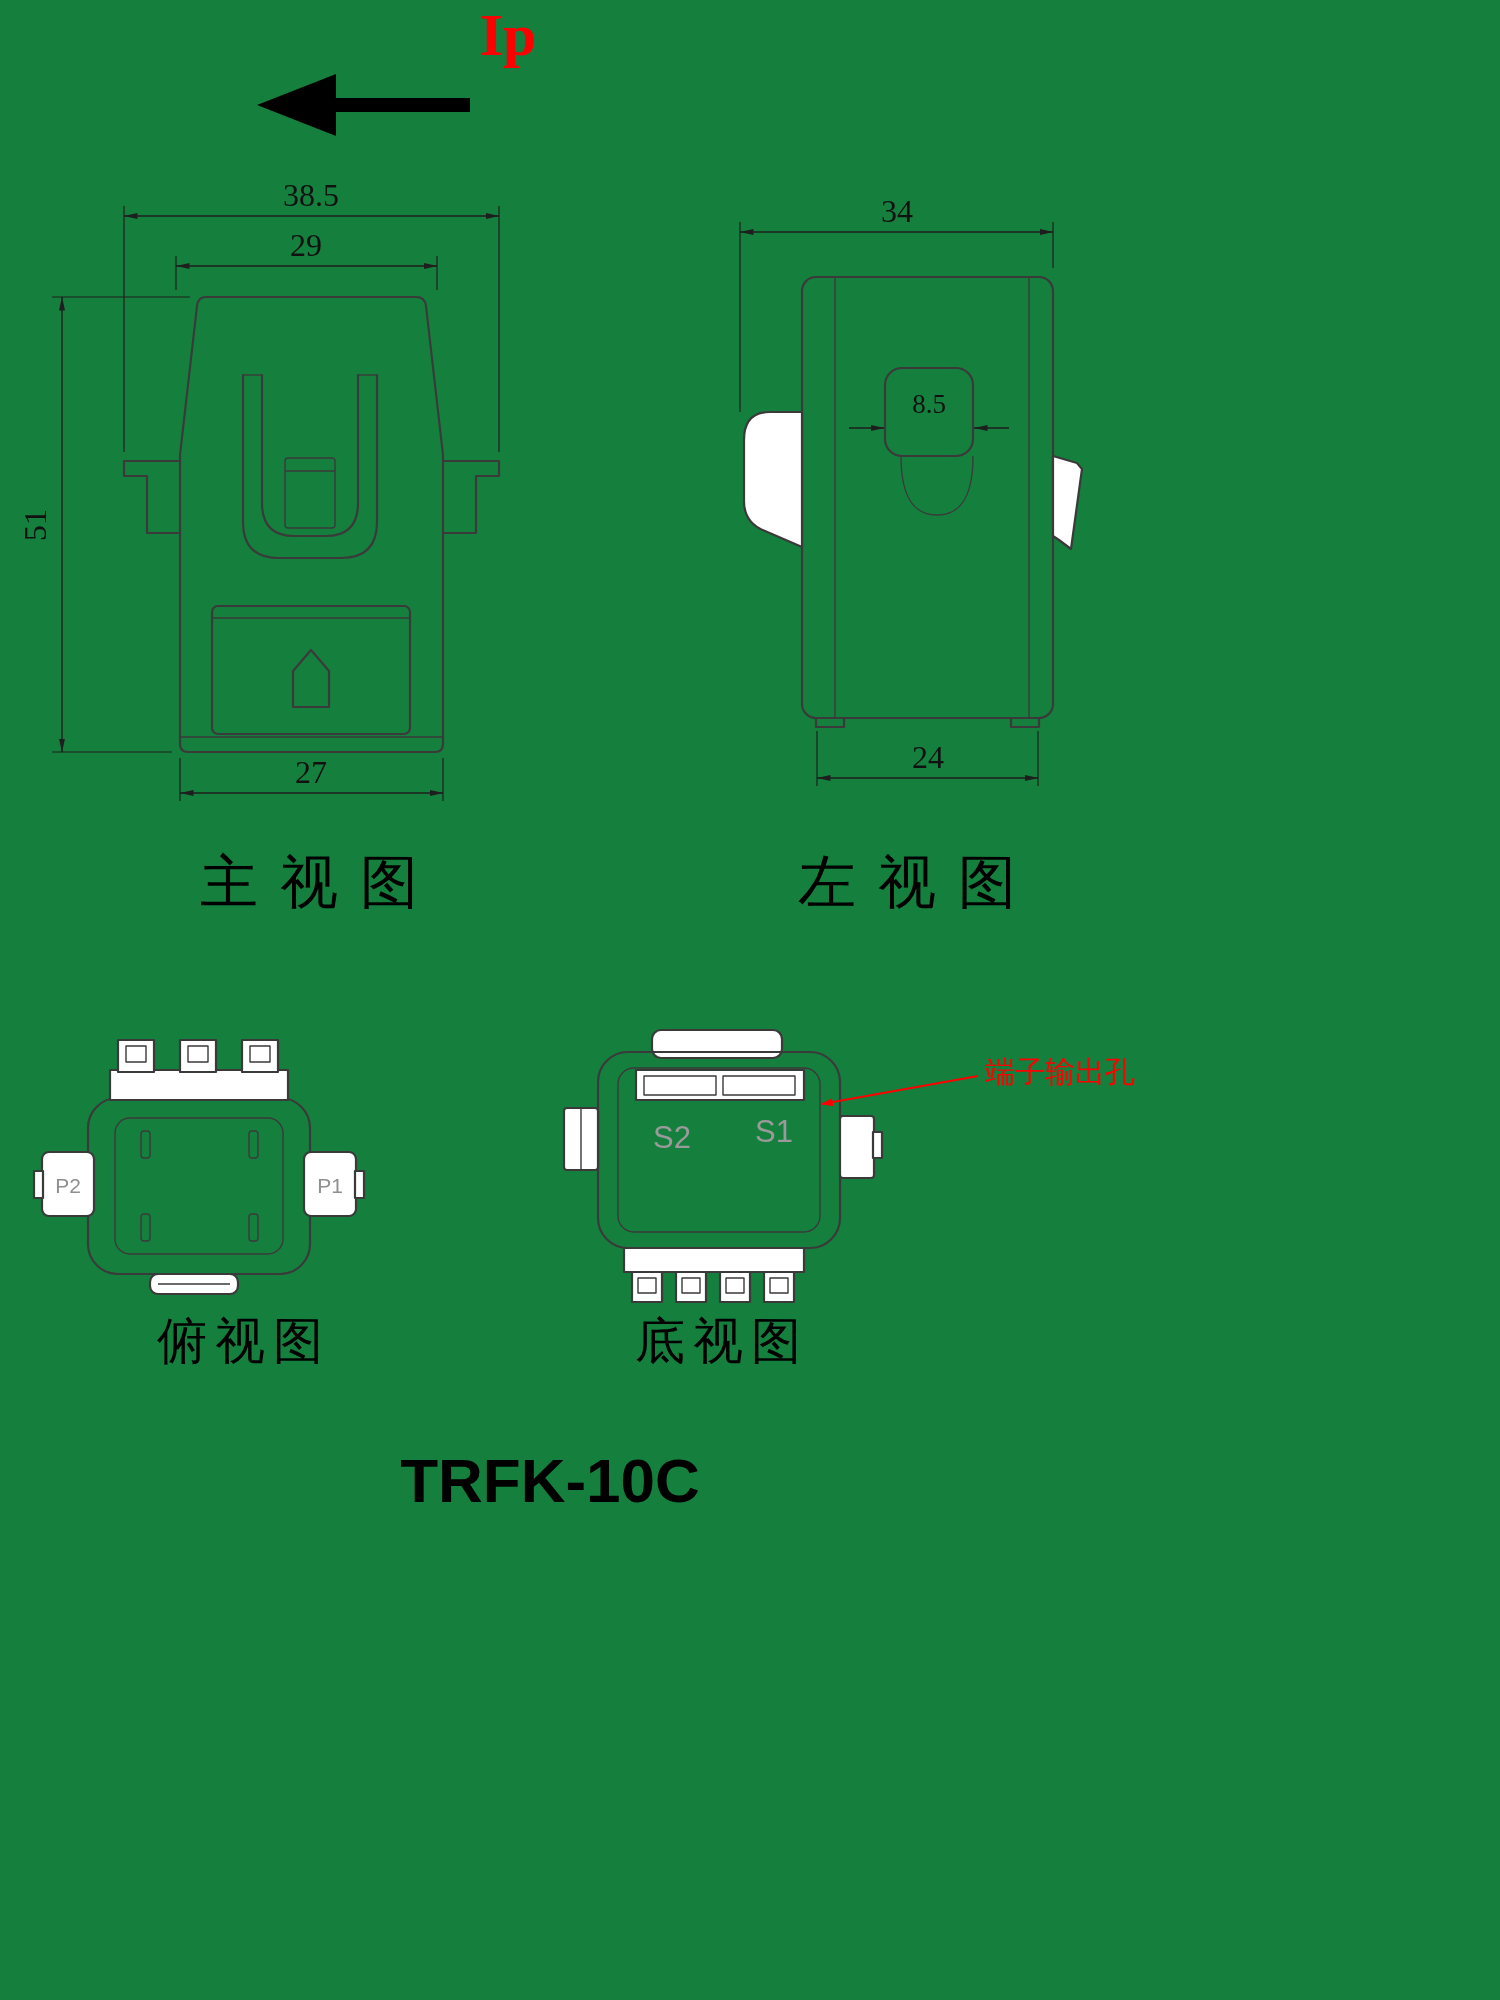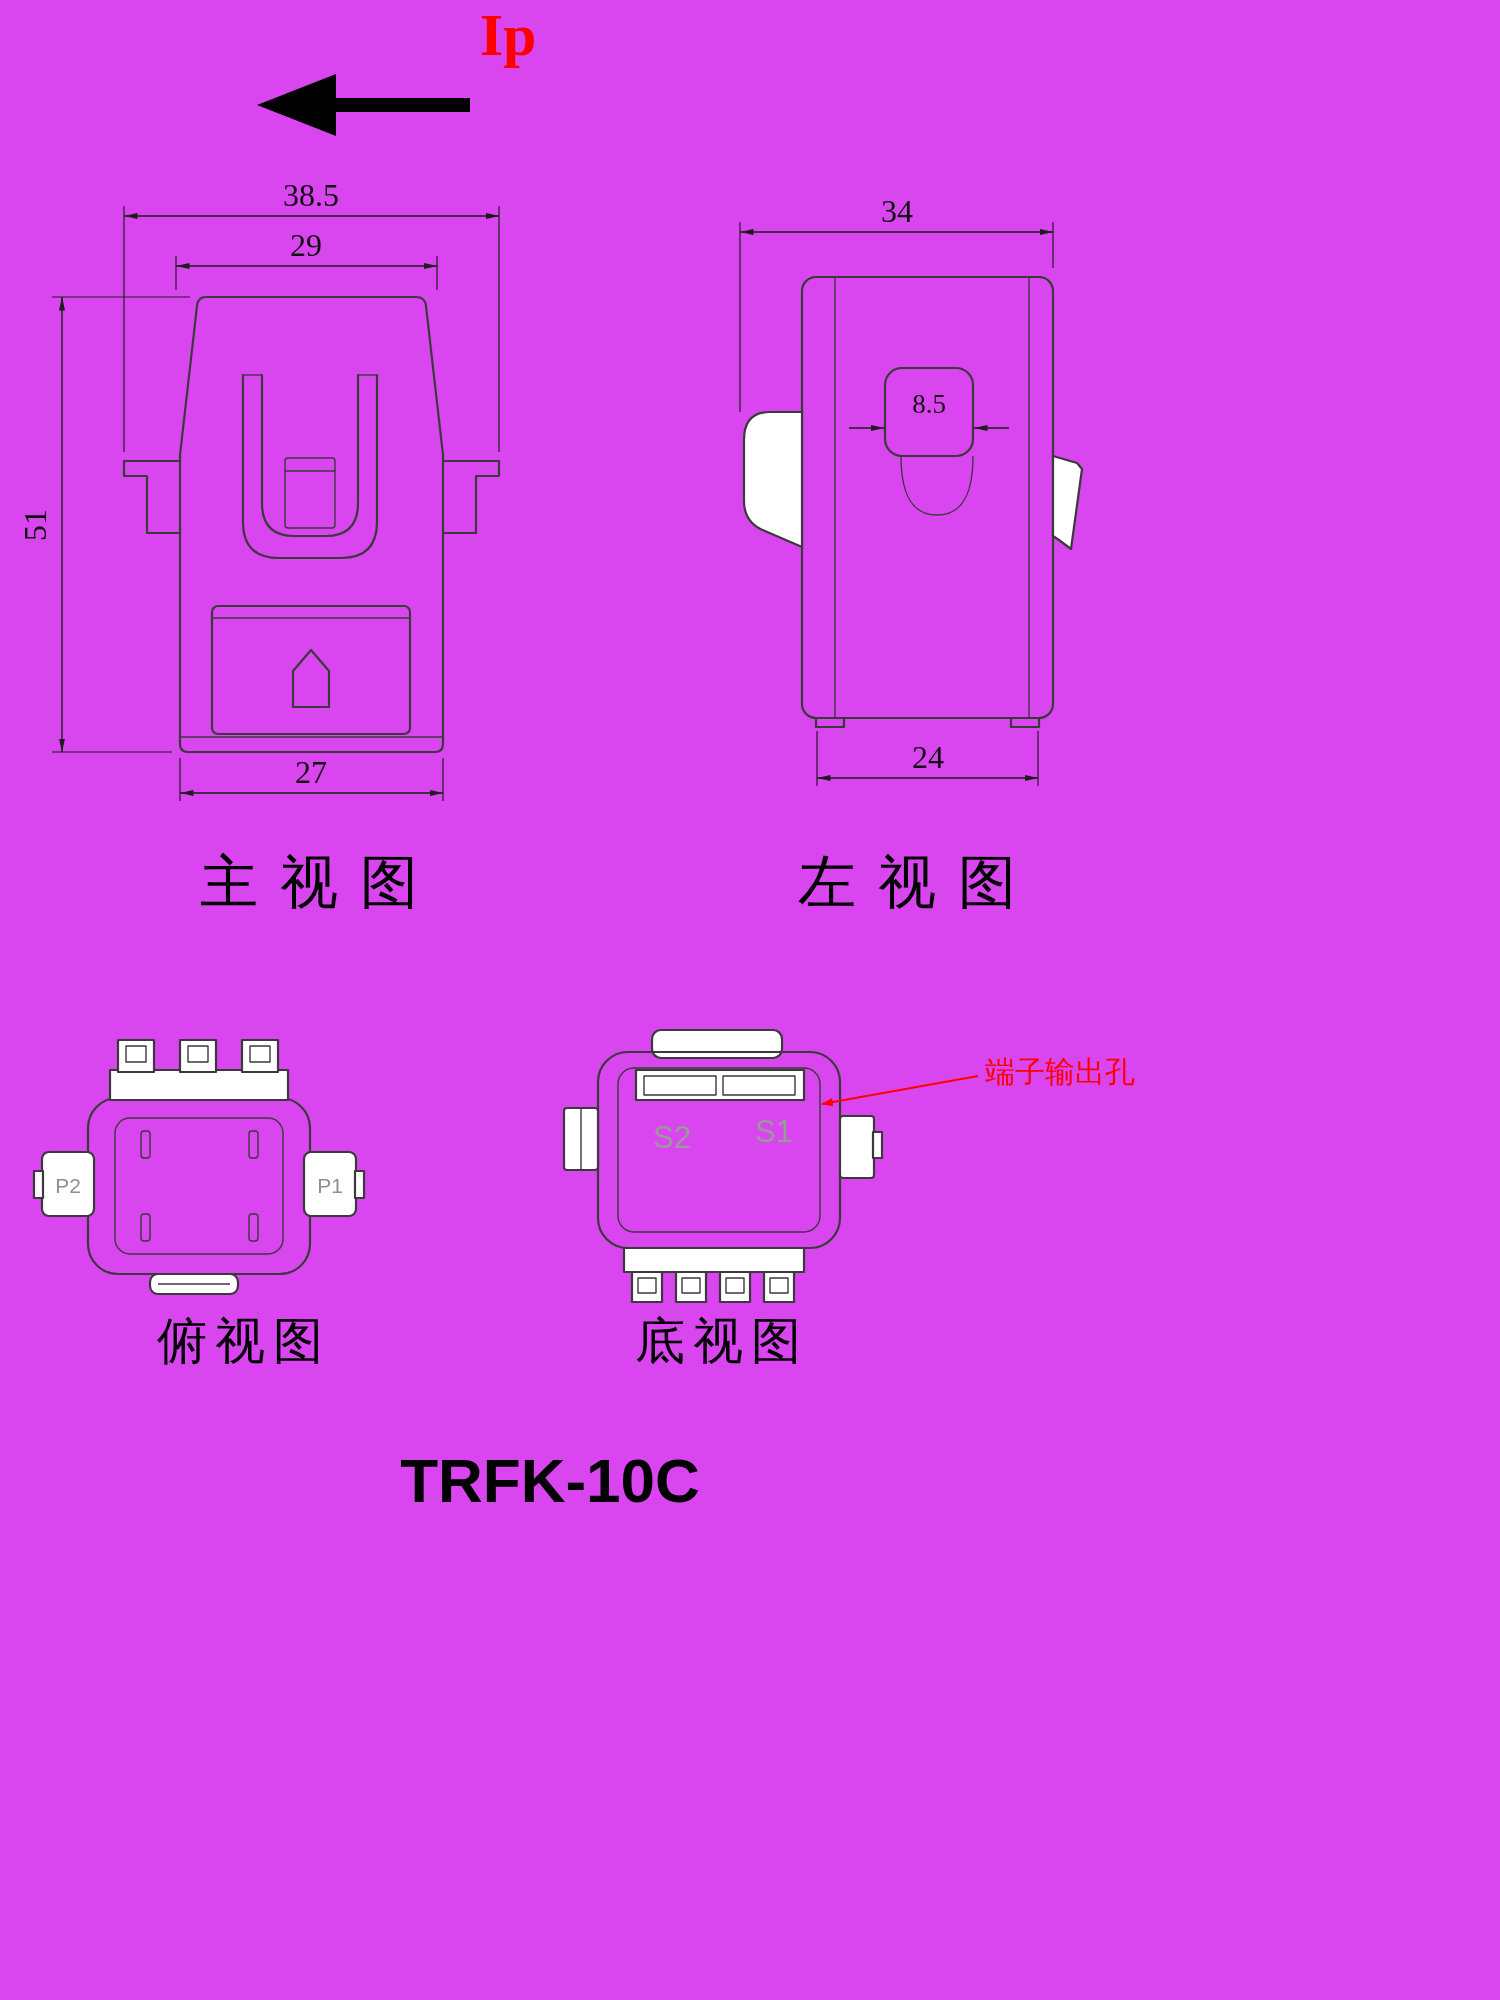--- a/index.html
+++ b/index.html
@@ -1,16 +1,16 @@
 <!DOCTYPE html>
 <html><head>
 <meta charset="utf-8">
 <style>
   html,body{margin:0;padding:0;background:#fff;}
-  .page{position:relative;width:1500px;height:2000px;background:#d946ef;overflow:hidden;
+  .page{position:relative;width:1500px;height:2000px;background:#15803d;overflow:hidden;
         font-family:"Liberation Sans",sans-serif;}
   svg{display:block;}
   
   .ln   {stroke:#3a3a3a;stroke-width:2.2;fill:none;stroke-linejoin:round;stroke-linecap:round;}
   .lnf  {stroke:#3a3a3a;stroke-width:2.2;fill:#ffffff;stroke-linejoin:round;stroke-linecap:round;}
   .thin {stroke:#3a3a3a;stroke-width:1.4;fill:none;stroke-linejoin:round;}
   .dim  {stroke:#1e1e1e;stroke-width:1.4;fill:none;}
   .ext  {stroke:#1e1e1e;stroke-width:1.2;fill:none;}
   .dimtxt{font-family:"Liberation Serif",serif;font-size:32px;fill:#111;text-anchor:middle;}
   .dimtxt-sm{font-family:"Liberation Serif",serif;font-size:27px;fill:#111;text-anchor:middle;}

